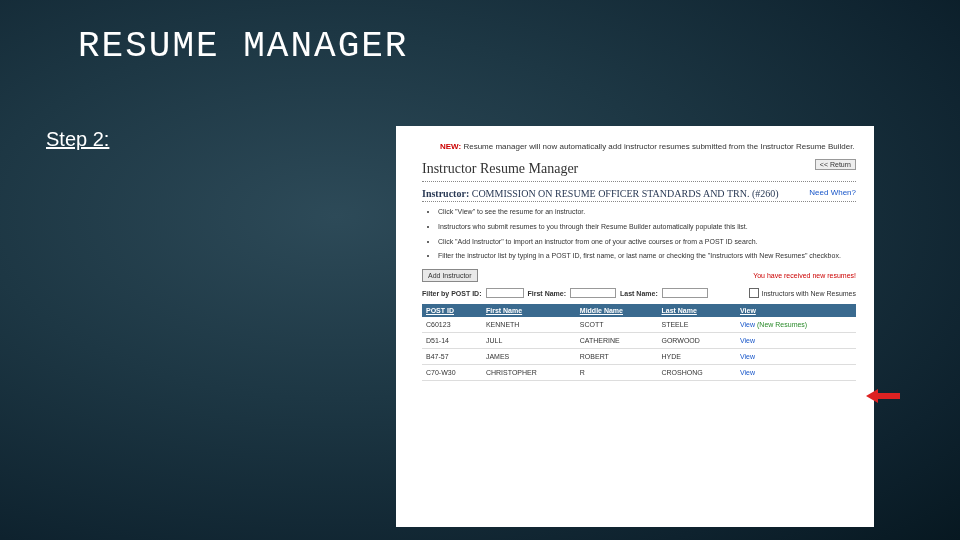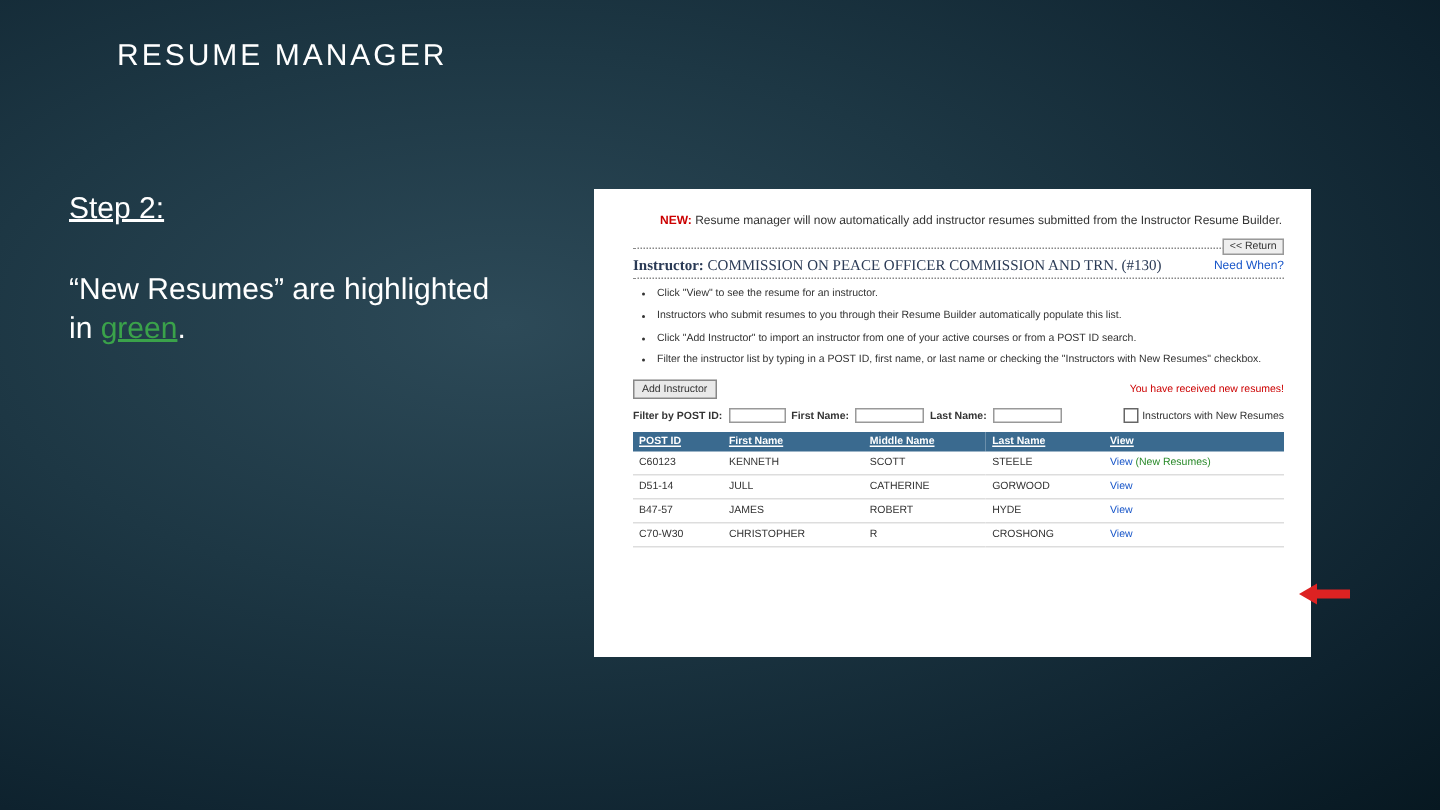--- a/index.html
+++ b/index.html
@@ -14,23 +14,24 @@
     width: 960px;
     height: 540px;
     background: radial-gradient(ellipse at 35% 40%, #2d4a58 0%, #1d3744 40%, #0e222e 80%, #071821 100%);
     position: relative;
     color: #fff;
   }
   .title {
     position: absolute;
     top: 26px;
     left: 78px;
-    font-size: 20px;
+    font-size: 36px;
     letter-spacing: 2px;
     font-weight: 400;
+    font-family: Liberation Mono, monospace;
   }
   .body-text {
     position: absolute;
     top: 126px;
     left: 46px;
     width: 300px;
     font-size: 20px;
     line-height: 1.3;
     color: #fff;
   }
@@ -44,21 +45,21 @@
     color: #3aa24a;
     text-decoration: underline;
   }
 
   
   .screenshot {
     position: absolute;
     top: 126px;
     left: 396px;
     width: 478px;
-    height: 312px;
+    height: 401px;
     background: #ffffff;
     color: #333;
     font-size: 8px;
     box-sizing: border-box;
     padding: 10px 18px 10px 26px;
   }
   .new-line {
     margin: 6px 0 10px 18px;
     font-size: 8px;
   }
@@ -196,40 +197,38 @@
 <body>
 
 <div class="slide">
 
   <div class="title">RESUME MANAGER</div>
 
   <div class="body-text">
     <div>
       <span class="step-label">Step 2:</span><br>
     </div>
-    <div class="para2">
-      <span>“New Resumes” are highlighted in </span><span class="green-word">green</span><span>.</span>
-    </div>
   </div>
 
   <div class="screenshot">
 
     <div class="new-line">
       <span class="red">NEW:</span>
       <span>Resume manager will now automatically add instructor resumes submitted from the Instructor Resume Builder.</span>
     </div>
 
     <div class="section-head">
+      <span>Instructor Resume Manager</span>
       <span class="return-btn">&lt;&lt; Return</span>
     </div>
 
     <div class="presenter-line">
       <span class="plabel">Instructor:</span>
-      <span>COMMISSION ON PEACE OFFICER COMMISSION AND TRN.</span>
-      <span class="pid">(#130)</span>
+      <span>COMMISSION ON RESUME OFFICER STANDARDS AND TRN.</span>
+      <span class="pid">(#260)</span>
       <span class="need-help">Need When?</span>
     </div>
 
     <ul class="bullets">
       <li>Click "View" to see the resume for an instructor.</li>
       <li>Instructors who submit resumes to you through their Resume Builder automatically populate this list.</li>
       <li>Click "Add Instructor" to import an instructor from one of your active courses or from a POST ID search.</li>
       <li>Filter the instructor list by typing in a POST ID, first name, or last name or checking the "Instructors with New Resumes" checkbox.</li>
     </ul>
 

